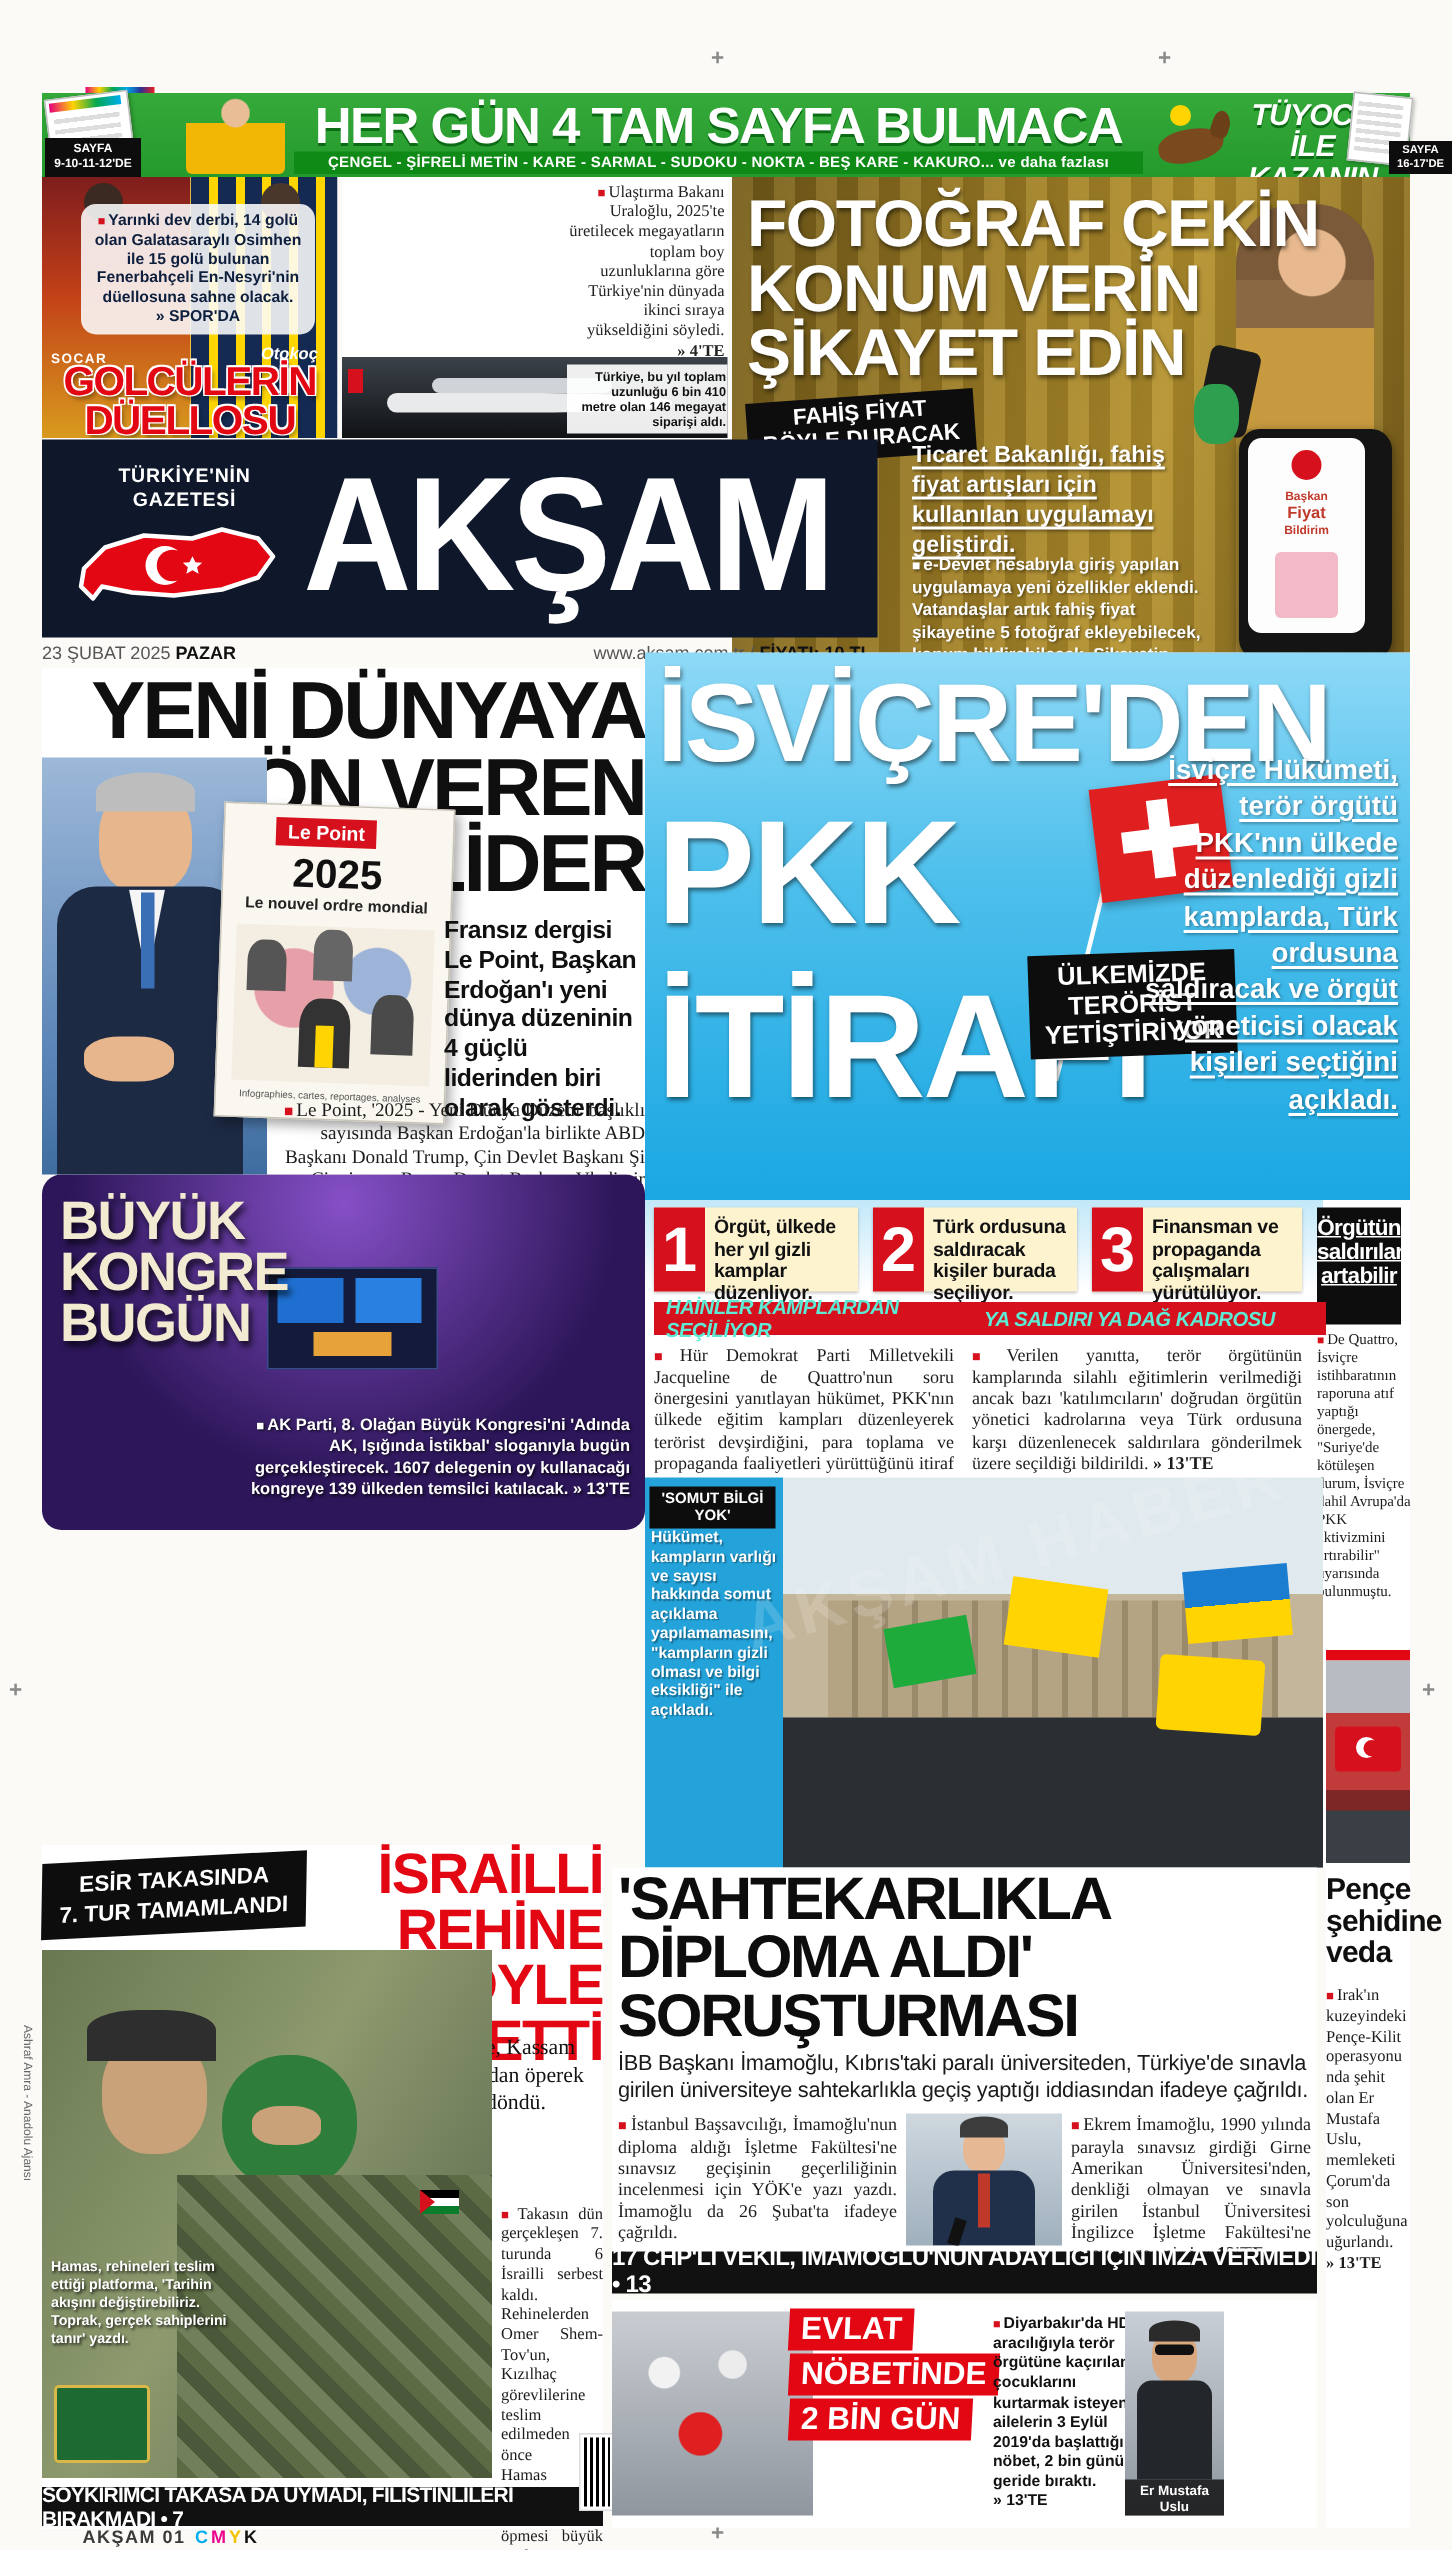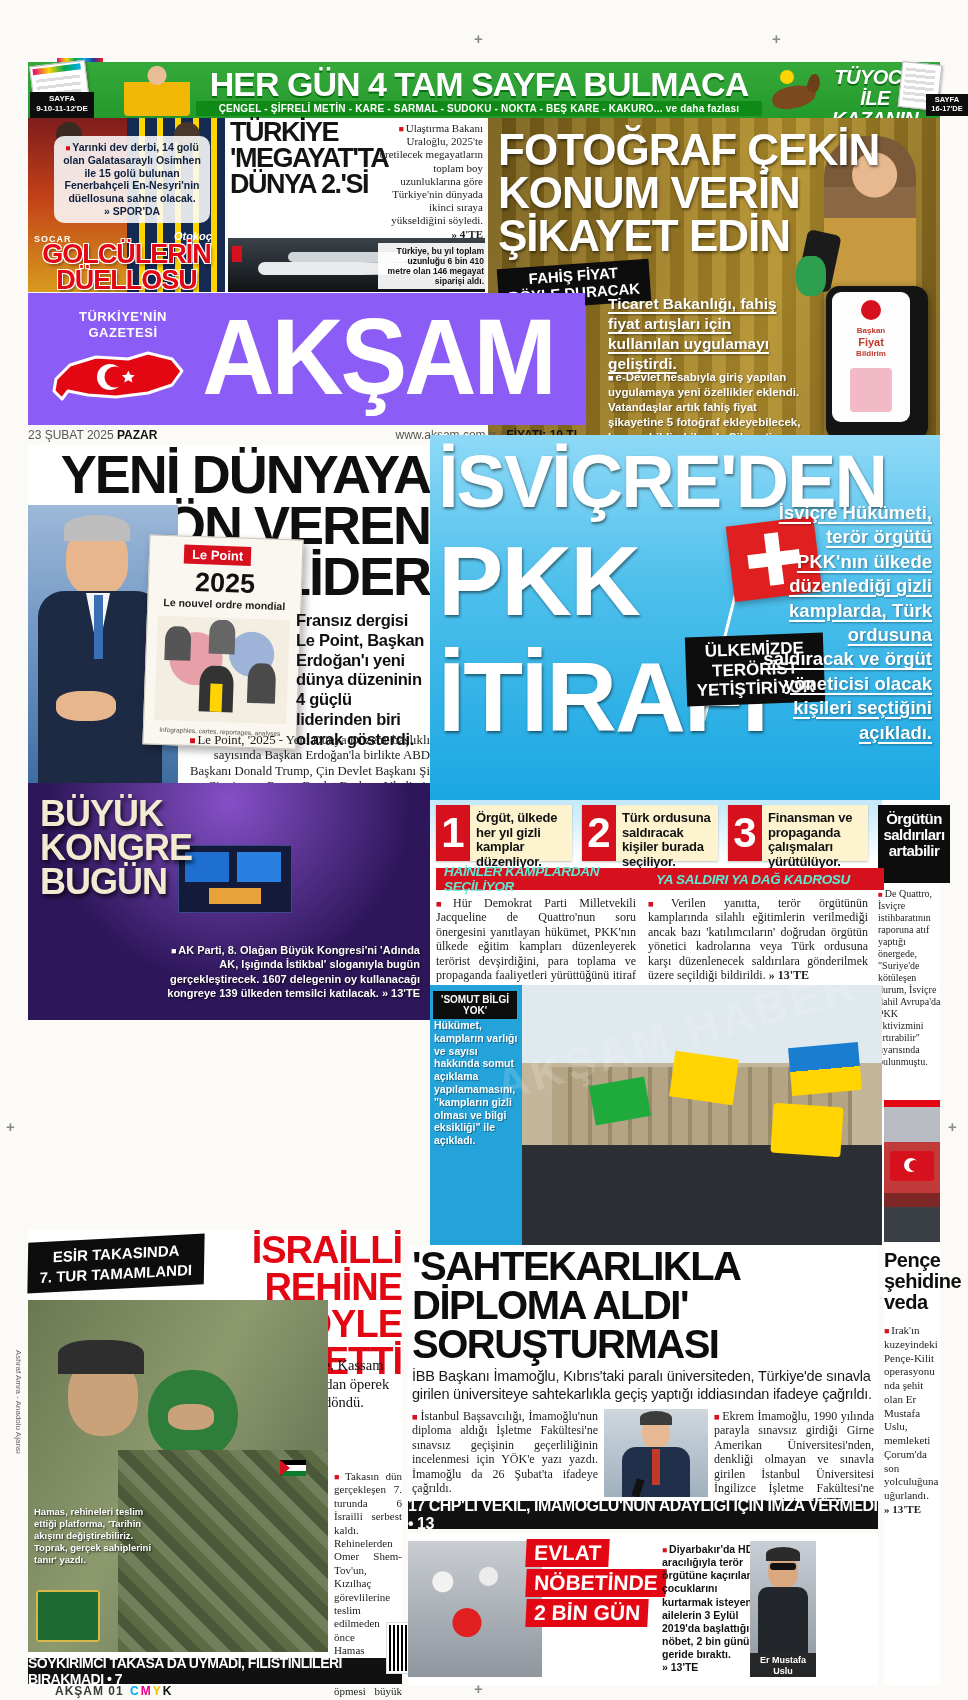--- a/index.html
+++ b/index.html
@@ -79,25 +79,20 @@
     </div>
     <div class="abs b wh" style="left:6px;top:116px;font-size:9px;letter-spacing:1px;">SOCAR</div>
     <div class="abs b wh" style="left:146px;top:112px;font-size:11px;font-style:italic;">Otokoç</div>
     <div class="abs hl" style="left:0;top:124px;width:197px;text-align:center;font-size:27px;color:#e30613;text-shadow:-1px -1px 0 #fff,1px -1px 0 #fff,-1px 1px 0 #fff,1px 1px 0 #fff,2px 3px 3px rgba(0,0,0,.35);">
       <div>GOLCÜLERİN</div>
       <div>DÜELLOSU</div>
     </div>
   </div>
 
   <div class="abs" style="left:228px;top:118px;width:257px;height:174px;background:#fff;">
-    <div class="abs hl" style="left:2px;top:2px;font-size:27px;color:#141414;letter-spacing:-1.5px;line-height:.96;">
-      <div>TÜRKİYE</div>
-      <div>'MEGAYAT'TA</div>
-      <div>DÜNYA 2.'Sİ</div>
-    </div>
     <div class="abs serif" style="left:150px;top:4px;width:105px;font-size:11px;line-height:1.2;text-align:right;color:#222;">
       <span class="bullet">■</span><span>Ulaştırma Bakanı Uraloğlu, 2025'te üretilecek megayatların toplam boy uzunluklarına göre Türkiye'nin dünyada ikinci sıraya yükseldiğini söyledi.</span>
       <span class="ref">» 4'TE</span>
     </div>
     <div class="abs" style="left:0;top:120px;width:257px;height:54px;background:linear-gradient(180deg,#3b4249,#23282d 55%,#101214);overflow:hidden;">
       <div class="abs" style="left:30px;top:24px;width:190px;height:13px;background:#e8eaec;border-radius:7px 50% 50% 7px;"></div>
       <div class="abs" style="left:60px;top:14px;width:120px;height:10px;background:#cfd4d8;border-radius:5px;"></div>
       <div class="abs" style="left:4px;top:8px;width:10px;height:16px;background:#d6101d;"></div>
       <div class="abs b" style="left:150px;top:5px;width:102px;background:rgba(255,255,255,.92);color:#111;font-size:8.5px;line-height:1.18;padding:3px 4px;text-align:right;">Türkiye, bu yıl toplam uzunluğu 6 bin 410 metre olan 146 megayat siparişi aldı.</div>
     </div>
@@ -130,21 +125,21 @@
         <div class="abs b" style="left:0;top:34px;width:78px;text-align:center;color:#c0392b;font-size:8px;line-height:1.2;">
           <div>Başkan</div>
           <div style="font-size:11px;">Fiyat</div>
           <div>Bildirim</div>
         </div>
         <div class="abs" style="left:18px;top:76px;width:42px;height:44px;background:#f2b9c6;border-radius:4px;"></div>
       </div>
     </div>
   </div>
 
-  <div class="abs" style="left:28px;top:293px;width:557px;height:132px;background:#8b5cf6;">
+  <div class="abs" style="left:28px;top:293px;width:557px;height:132px;background:#0f172a;">
     <div class="abs b wh" style="left:30px;top:16px;width:130px;text-align:center;font-size:13px;line-height:1.25;letter-spacing:.5px;">
       <div>TÜRKİYE'NİN</div>
       <div>GAZETESİ</div>
     </div>
     <svg class="abs" style="left:16px;top:48px;" width="150" height="78" viewBox="0 0 150 78">
       <path d="M12 38 L26 24 L52 16 L84 18 L104 12 L128 18 L138 30 L128 44 L104 52 L72 56 L44 54 L24 50 L18 58 L10 50 Z" fill="#e30613" stroke="#fff" stroke-width="3" stroke-linejoin="round"></path>
       <circle cx="66" cy="36" r="13" fill="#fff"></circle>
       <circle cx="71" cy="36" r="10.5" fill="#e30613"></circle>
       <path d="M84 30 l3.2 6.6 7.2 .6 -5.4 4.8 1.6 7 -6.6 -3.8 -6.6 3.8 1.6 -7 -5.4 -4.8 7.2 -.6 Z" fill="#fff" transform="scale(.62) translate(52 18)"></path>
     </svg>
@@ -187,21 +182,21 @@
       </div>
       <div class="abs" style="left:0;top:190px;width:152px;text-align:center;font-size:6.5px;color:#555;">Infographies, cartes, reportages, analyses</div>
     </div>
     <div class="abs b" style="left:268px;top:166px;width:134px;text-align:left;font-size:16.5px;line-height:1.2;color:#101010;letter-spacing:-.3px;">Fransız dergisi Le Point, Başkan Erdoğan'ı yeni dünya düzeninin 4 güçlü liderinden biri olarak gösterdi.</div>
     <div class="abs serif" style="left:156px;top:288px;width:246px;font-size:12.8px;line-height:1.2;text-align:right;color:#1c1c1c;">
       <span class="bullet">■</span><span>Le Point, '2025 - Yeni Dünya Düzeni' başlıklı sayısında Başkan Erdoğan'la birlikte ABD Başkanı Donald Trump, Çin Devlet Başkanı Şi Cinping ve Rusya Devlet Başkanı Vladimir Putin'i kapağına taşıdı. Dergi, Erdoğan'a en üstte yer verdi.</span>
       <span class="ref">» 7'DE</span>
     </div>
   </div>
 
-  <div class="abs dotgrid" style="left:28px;top:783px;width:402px;height:237px;background:radial-gradient(circle at 50% 8%,rgba(150,90,220,.85),rgba(45,22,90,.96) 62%),#27154a;overflow:hidden;">
+  <div class="abs dotgrid" style="left:28px;top:783px;width:402px;height:237px;background:radial-gradient(circle at 50% 8%,rgba(150,90,220,.85),rgba(45,22,90,.96) 62%),#27154a;overflow:hidden;border-radius:13px;">
     <div class="abs" style="left:150px;top:62px;width:112px;height:66px;background:#141b3a;border:1px solid #3a4a8a;">
       <div class="abs" style="left:6px;top:6px;width:44px;height:30px;background:#1e6fd0;"></div>
       <div class="abs" style="left:58px;top:6px;width:44px;height:30px;background:#2a80e0;"></div>
       <div class="abs" style="left:30px;top:42px;width:52px;height:16px;background:#e8a23a;"></div>
     </div>
     <div class="abs hl" style="left:12px;top:14px;font-size:36px;color:#f3ead2;line-height:.95;letter-spacing:-1px;text-shadow:2px 3px 4px rgba(0,0,0,.7);">
       <div>BÜYÜK</div>
       <div>KONGRE</div>
       <div>BUGÜN</div>
     </div>
@@ -235,21 +230,21 @@
       <div class="txt">Örgüt, ülkede her yıl gizli kamplar düzenliyor.</div>
     </div>
     <div class="fact" style="left:152px;top:5px;width:136px;height:56px;">
       <div class="num">2</div>
       <div class="txt">Türk ordusuna saldıracak kişiler burada seçiliyor.</div>
     </div>
     <div class="fact" style="left:298px;top:5px;width:140px;height:56px;">
       <div class="num">3</div>
       <div class="txt">Finansman ve propaganda çalışmaları yürütülüyor.</div>
     </div>
-    <div class="abs badge-black" style="left:448px;top:5px;width:72px;height:72px;font-size:15px;line-height:1.05;letter-spacing:-.5px;padding-top:6px;">Örgütün saldırıları artabilir</div>
+    <div class="abs badge-black" style="left:448px;top:5px;width:56px;height:72px;font-size:15px;line-height:1.05;letter-spacing:-.5px;padding-top:6px;text-decoration:underline;">Örgütün saldırıları artabilir</div>
     <div class="abs redbar" style="left:6px;top:68px;width:200px;height:22px;">HAİNLER KAMPLARDAN SEÇİLİYOR</div>
     <div class="abs redbar" style="left:218px;top:68px;width:220px;height:22px;">YA SALDIRI YA DAĞ KADROSU</div>
     <div class="abs serif colp" style="left:6px;top:96px;width:200px;">
       <span class="bullet">■</span><span>Hür Demokrat Parti Milletvekili Jacqueline de Quattro'nun soru önergesini yanıtlayan hükümet, PKK'nın ülkede eğitim kampları düzenleyerek terörist devşirdiğini, para toplama ve propaganda faaliyetleri yürüttüğünü itiraf etti.</span>
     </div>
     <div class="abs serif colp" style="left:218px;top:96px;width:220px;">
       <span class="bullet">■</span><span>Verilen yanıtta, terör örgütünün kamplarında silahlı eğitimlerin verilmediği ancak bazı 'katılımcıların' doğrudan örgütün yönetici kadrolarına veya Türk ordusuna karşı düzenlenecek saldırılara gönderilmek üzere seçildiği bildirildi.</span>
       <span class="ref">» 13'TE</span>
     </div>
     <div class="abs serif" style="left:448px;top:88px;width:64px;font-size:10px;line-height:1.2;color:#1c1c1c;overflow-wrap:anywhere;">

